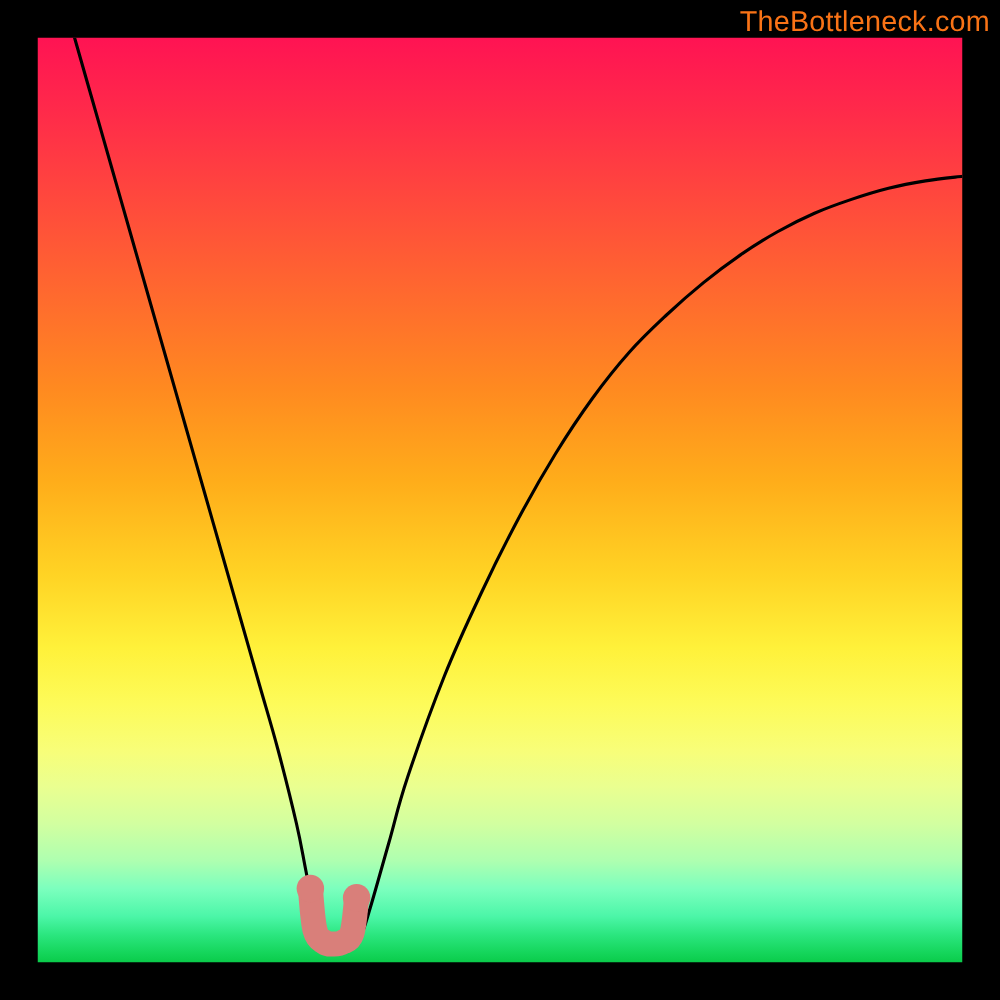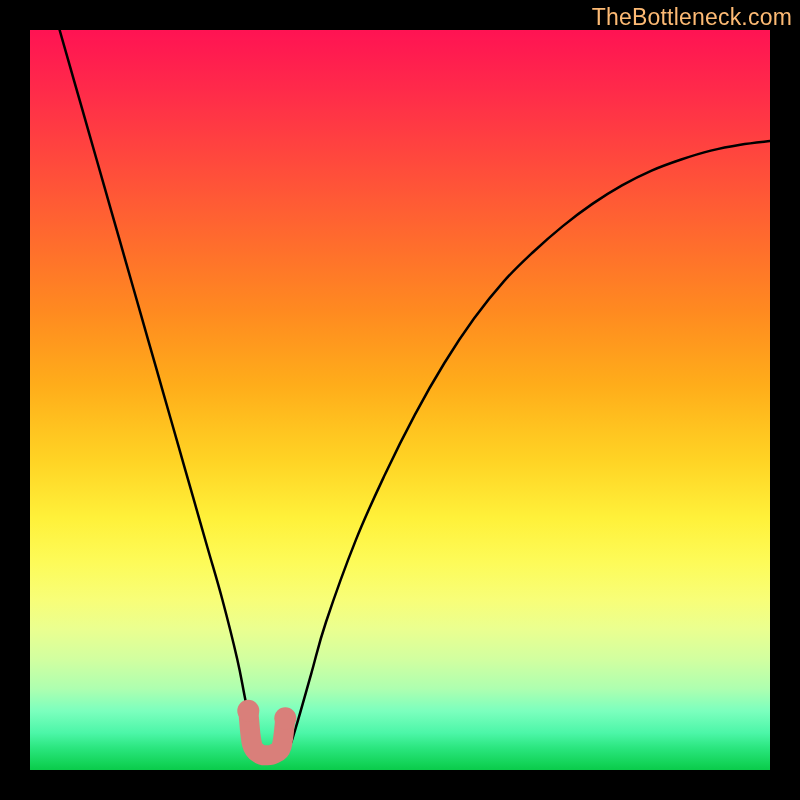--- a/index.html
+++ b/index.html
@@ -50,21 +50,21 @@
     );
   }
   svg {
     position: absolute;
     left: 0; top: 0;
   }
   .watermark {
     position: absolute;
     top: 4px;
     right: 8px;
-    color: #fdba74;
+    color: #f97316;
     font-size: 23px;
     font-weight: 400;
     font-family: Arial, sans-serif;
     letter-spacing: 0.2px;
   }
 </style>
 </head>
 <body>
 
 <div class="frame">

